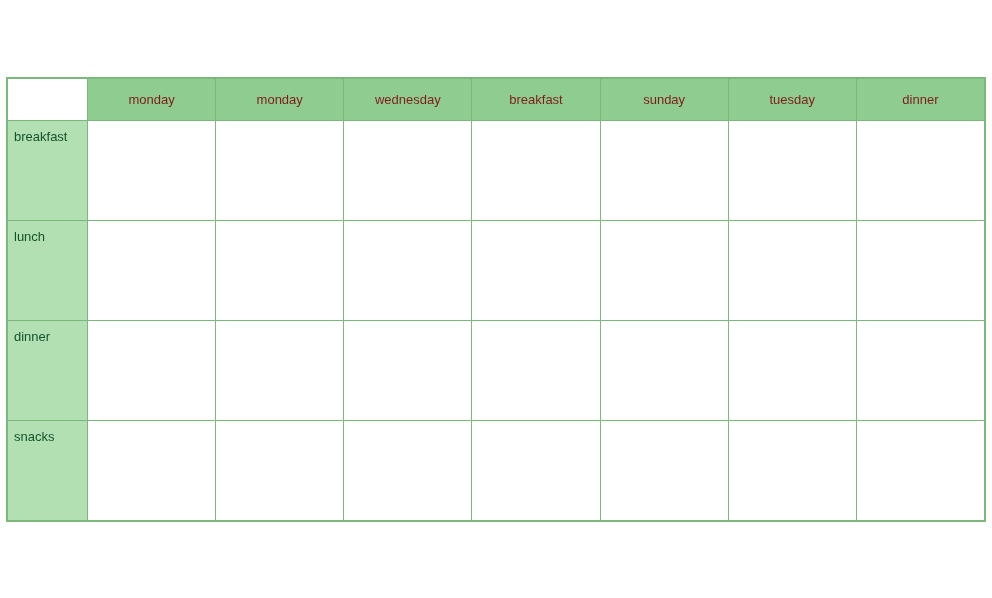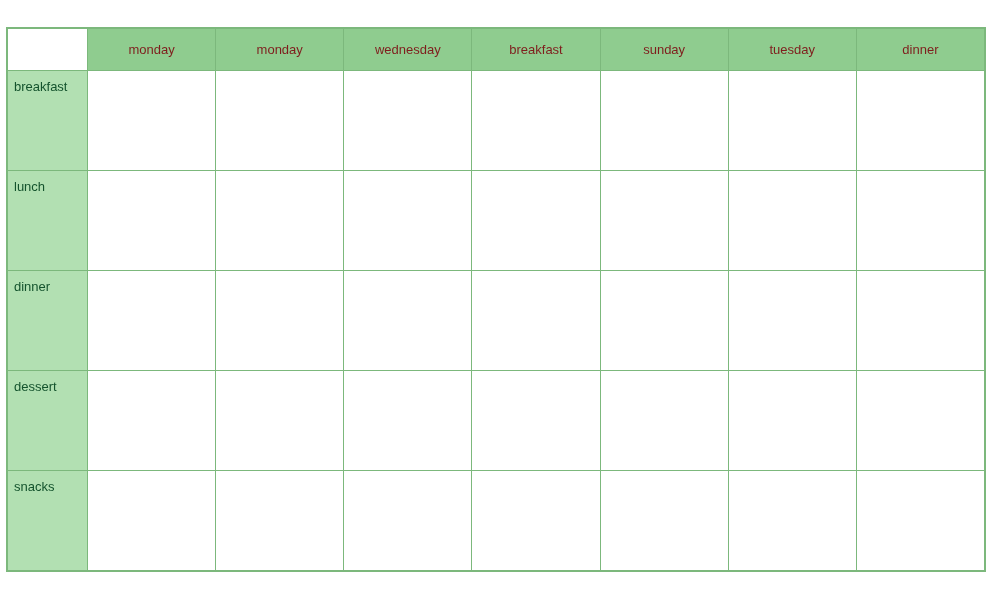--- a/index.html
+++ b/index.html
@@ -116,30 +116,20 @@
         <td>dinner</td>
         <td></td>
         <td></td>
         <td></td>
         <td></td>
         <td></td>
         <td></td>
         <td></td>
       </tr>
       <tr>
-        <td>dessert</td>
-        <td></td>
-        <td></td>
-        <td></td>
-        <td></td>
-        <td></td>
-        <td></td>
-        <td></td>
-      </tr>
-      <tr>
         <td>snacks</td>
         <td></td>
         <td></td>
         <td></td>
         <td></td>
         <td></td>
         <td></td>
         <td></td>
       </tr>
     </tbody>

